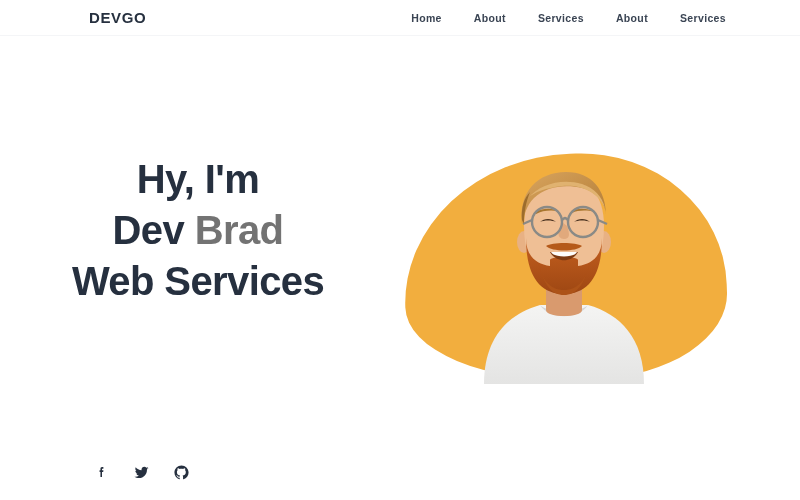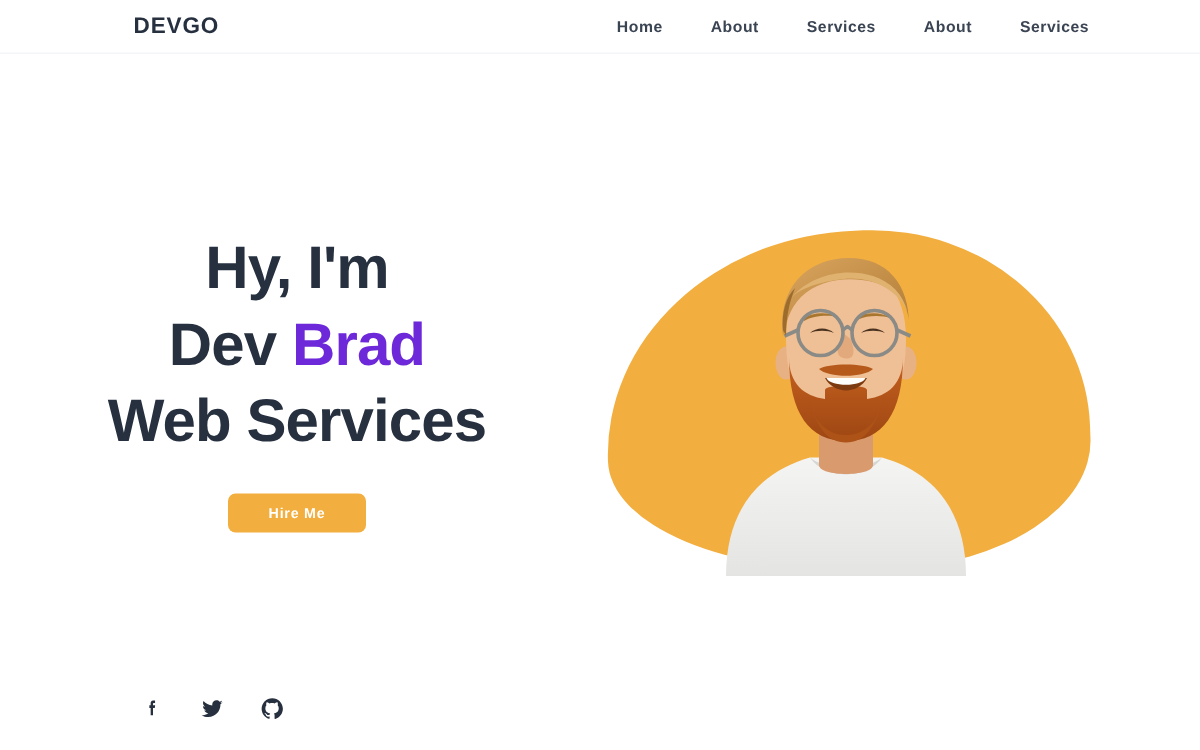--- a/index.html
+++ b/index.html
@@ -90,21 +90,21 @@
 
   .hero-line {
     font-size: 40px;
     font-weight: bold;
     letter-spacing: -0.6px;
     line-height: 51px;
     color: #26303f;
     white-space: nowrap;
   }
 
-  .hero-line .accent { color: #6d28d9; margin-top: 44px; }
+  .hero-line .accent { color: #737373; margin-top: 44px; }
 
   .hire-wrap {
     margin-top: 22px;
     display: flex;
     justify-content: center;
   }
 
   .hire-btn {
     display: inline-flex;
     align-items: center;
@@ -194,23 +194,20 @@
 
   <section class="hero">
 
     <div class="hero-text">
       <div class="hero-line">Hy, I'm</div>
 
       <div class="hero-line"><span>Dev </span><span class="accent">Brad</span></div>
 
       <div class="hero-line">Web Services</div>
 
-      <div class="hire-wrap">
-        <button class="hire-btn">Hire Me</button>
-      </div>
     </div>
 
     <div class="hero-visual">
       <div class="blob"></div>
 
       <div class="portrait" aria-label="Smiling bearded man with round glasses wearing a white sweatshirt">
         <svg width="164" height="220" viewBox="0 0 164 220" xmlns="http://www.w3.org/2000/svg">
           <defs>
             <clipPath id="cutBody">
               <rect x="0" y="0" width="164" height="220"></rect>

